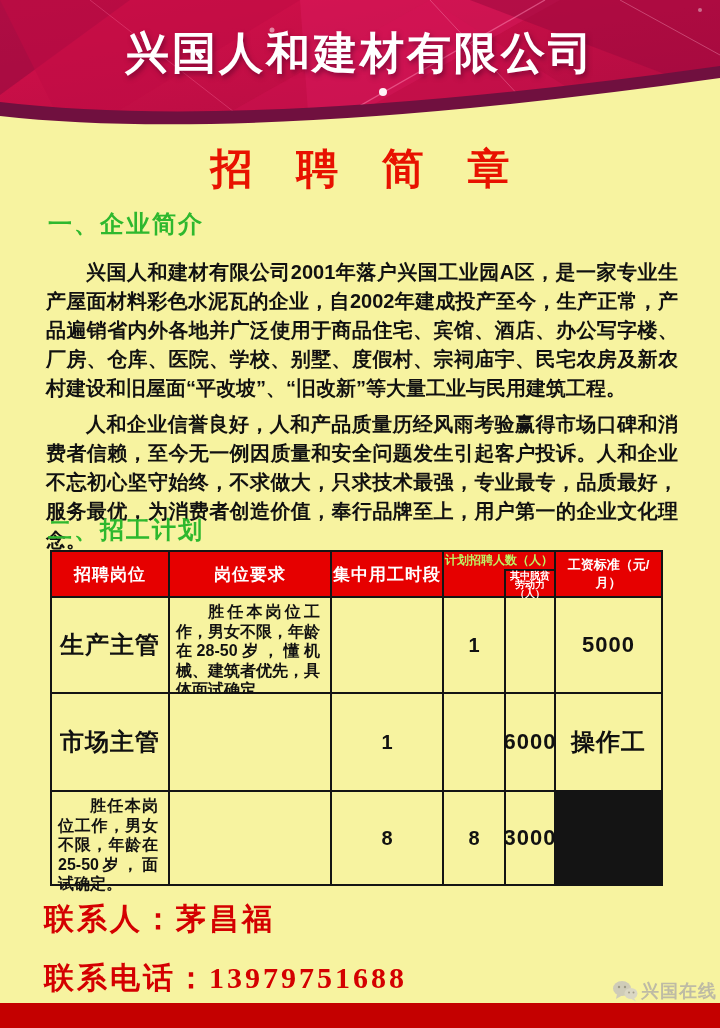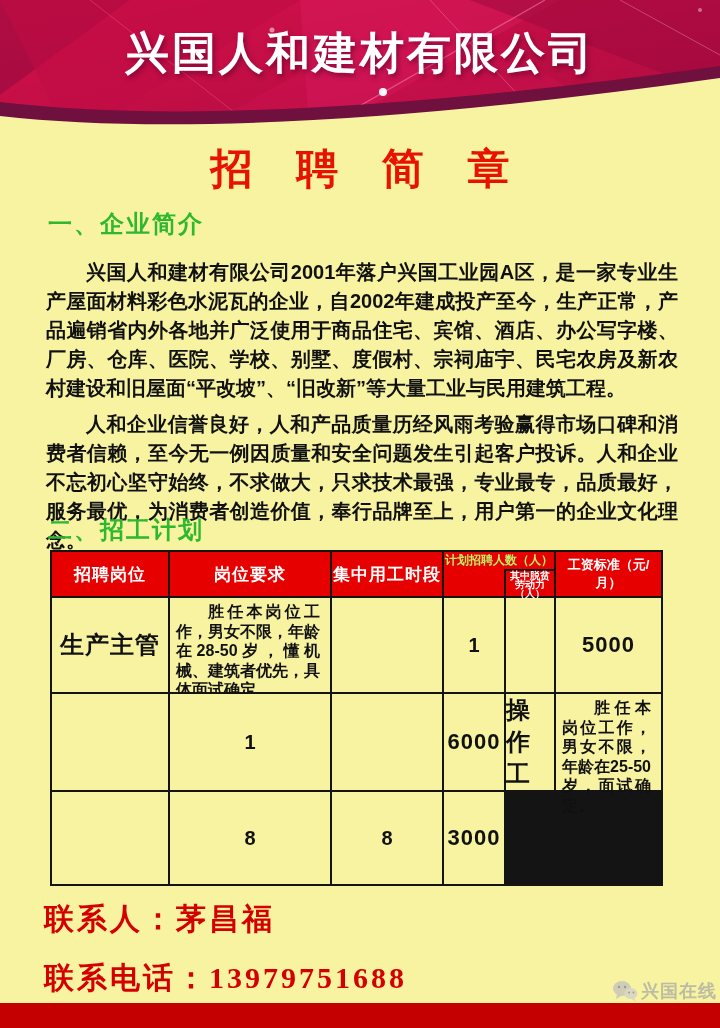--- a/index.html
+++ b/index.html
@@ -182,20 +182,21 @@
     </div>
     <div class="cell hcell h-small">工资标准（元/月）</div>
 
     <div class="cell pos-cell">生产主管</div>
     <div class="cell req-cell">胜任本岗位工作，男女不限，年龄在28-50岁，懂机械、建筑者优先，具体面试确定</div>
     <div class="cell"></div>
     <div class="cell num-cell">1</div>
     <div class="cell num-cell"></div>
     <div class="cell sal-cell">5000</div>
 
+    <div class="cell pos-cell">市场主管</div>
     <div class="cell"></div>
     <div class="cell num-cell">1</div>
     <div class="cell num-cell"></div>
     <div class="cell sal-cell">6000</div>
 
     <div class="cell pos-cell">操作工</div>
     <div class="cell req-cell">胜任本岗位工作，男女不限，年龄在25-50岁，面试确定。</div>
     <div class="cell"></div>
     <div class="cell num-cell">8</div>
     <div class="cell num-cell">8</div>

